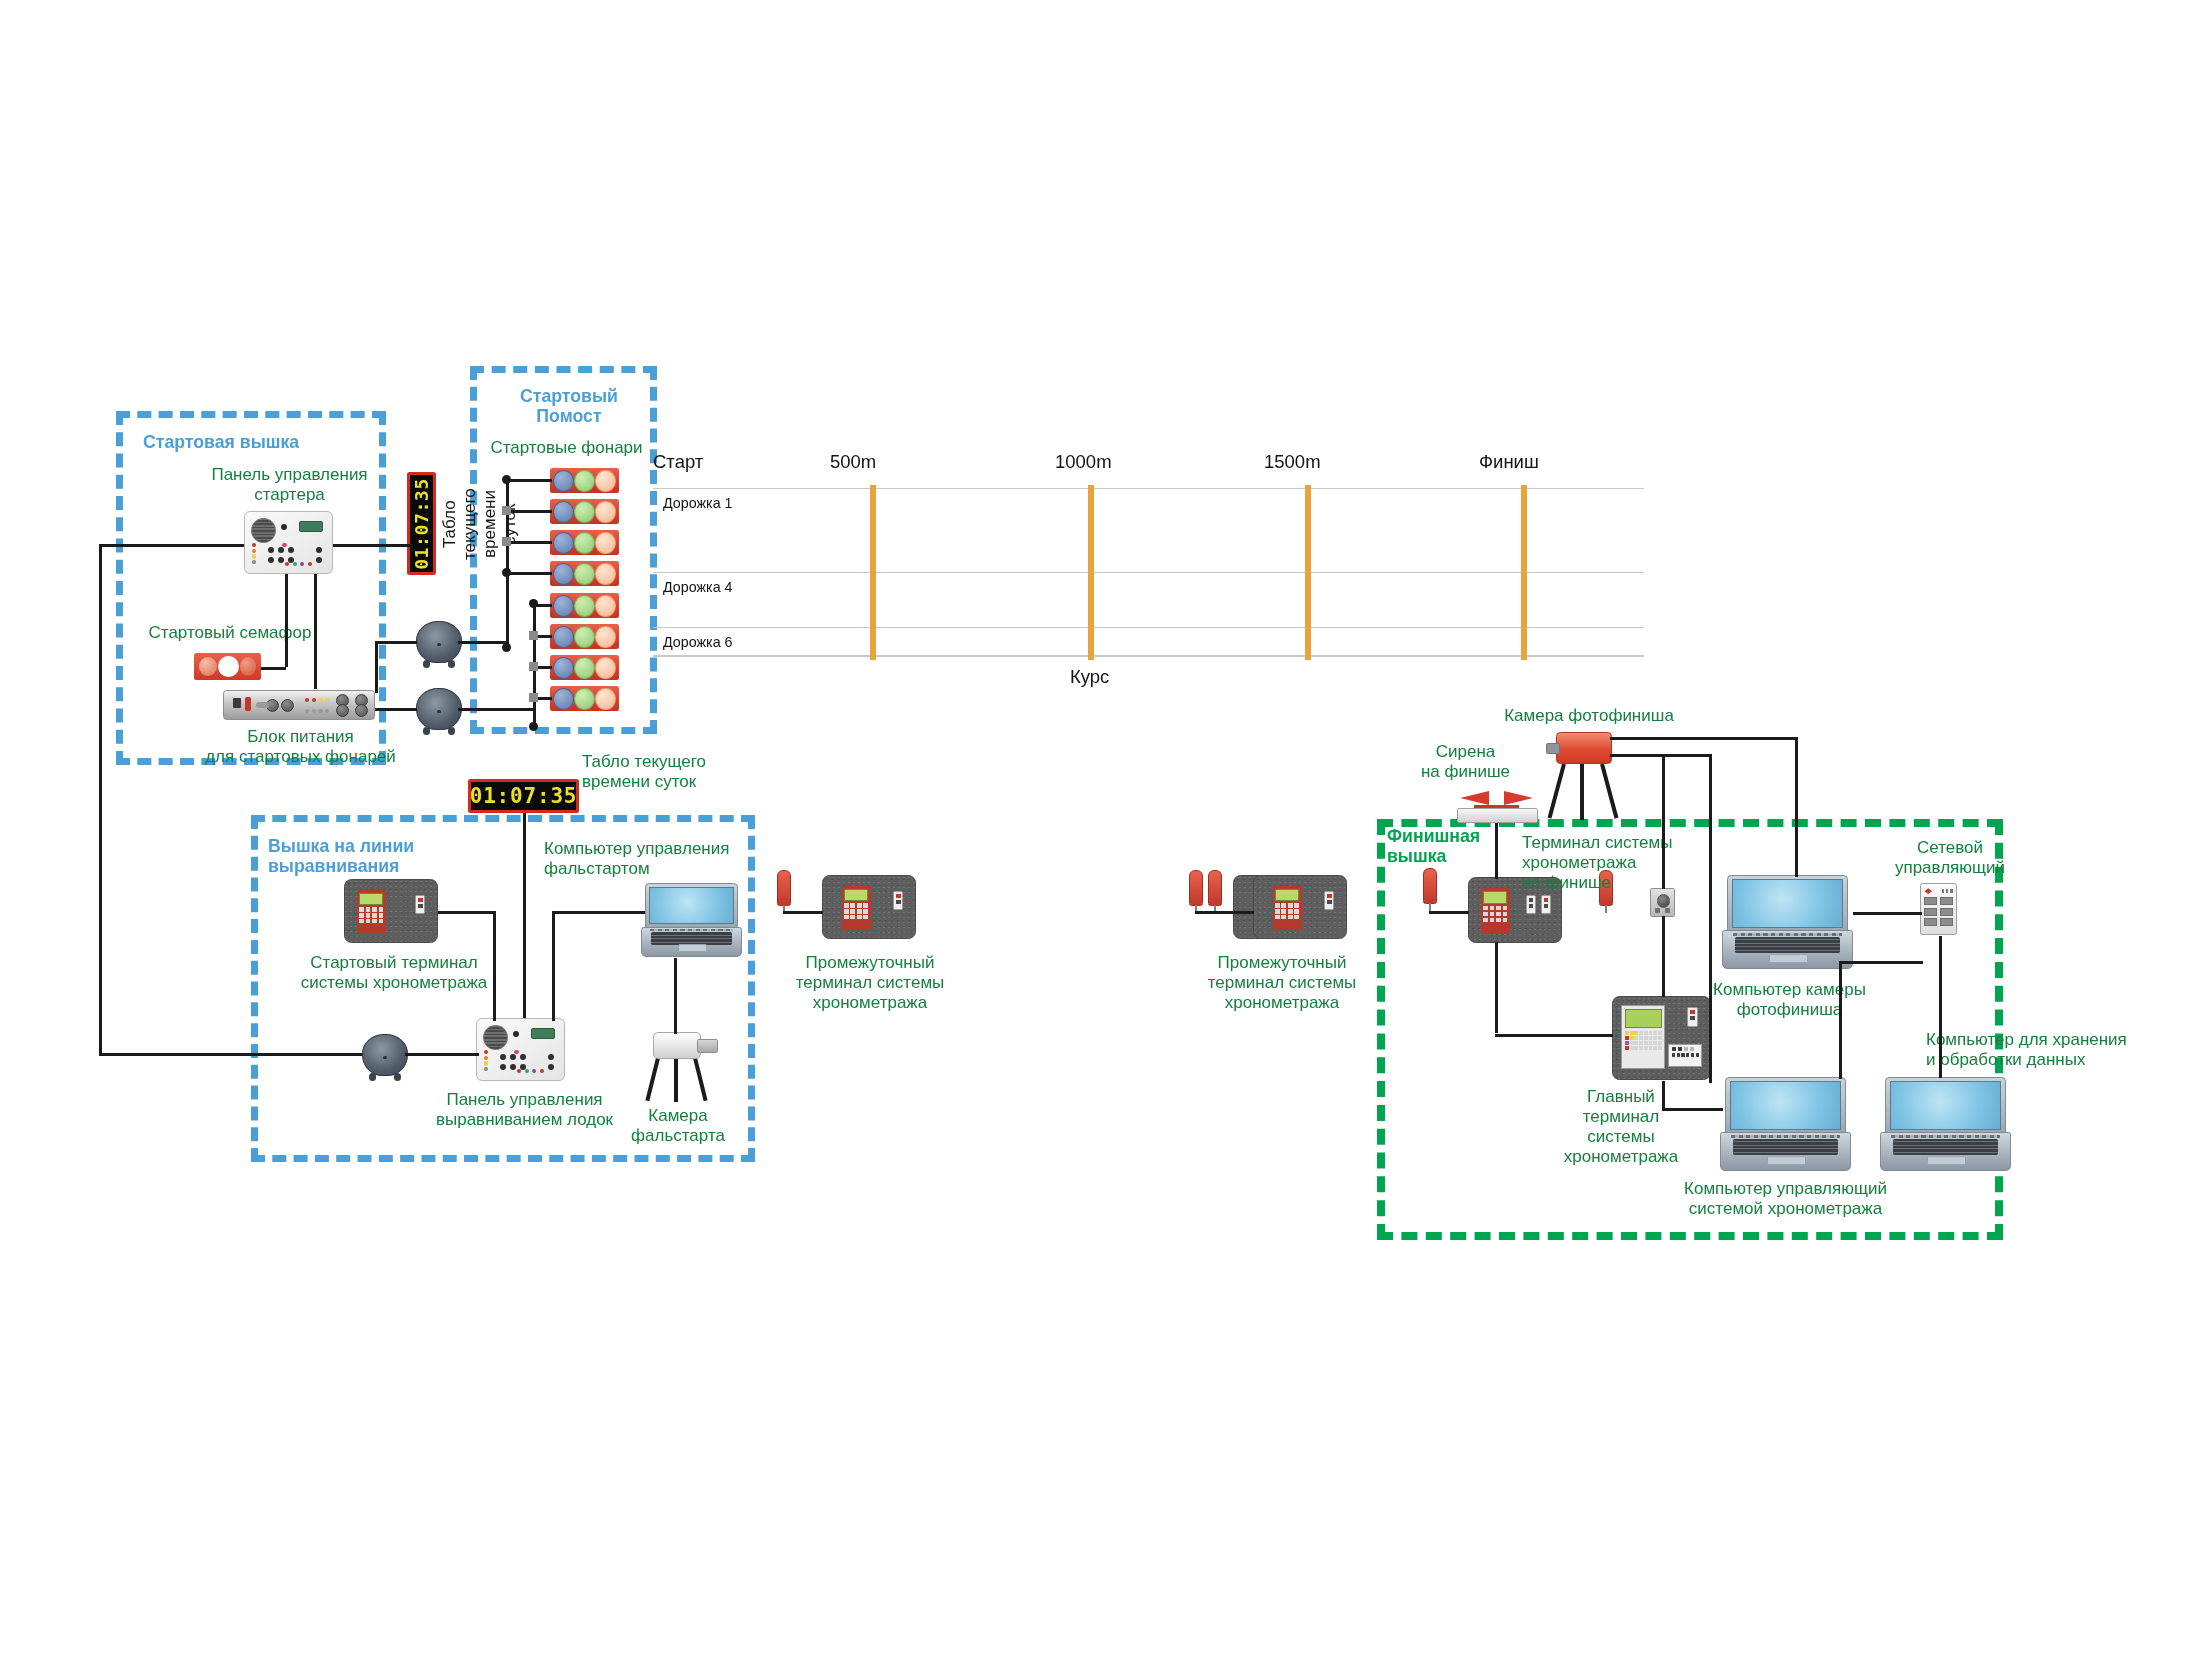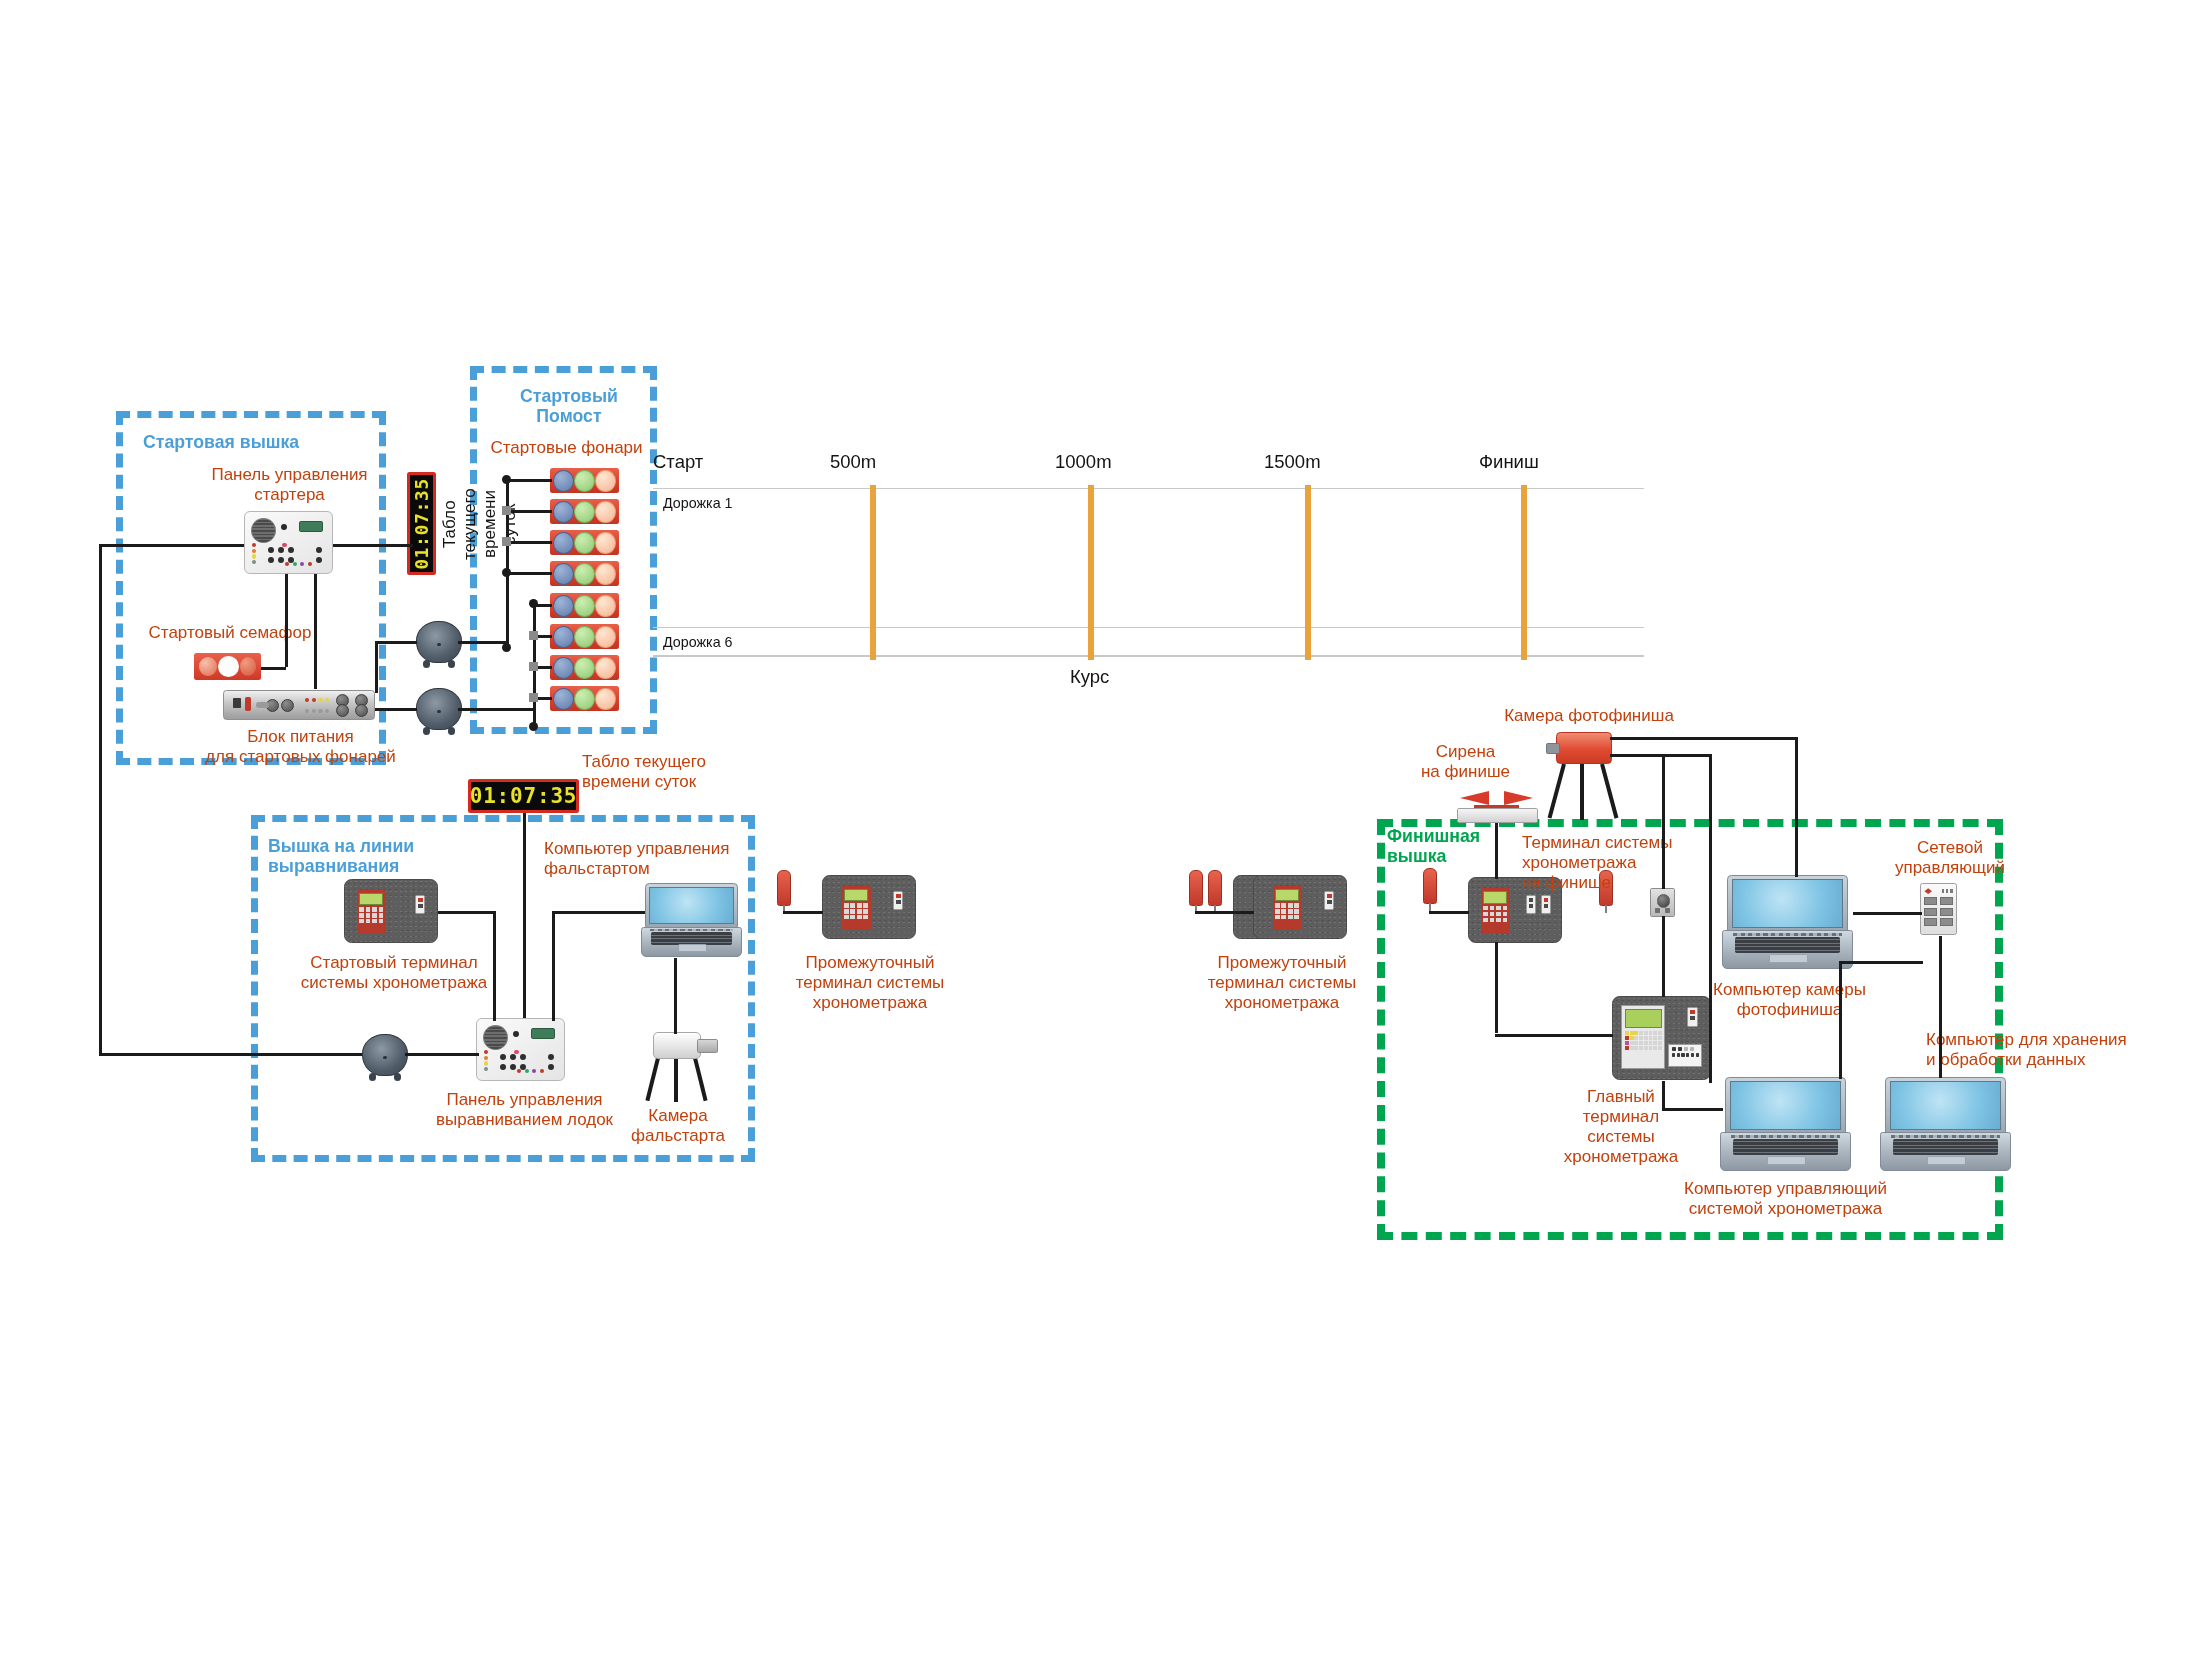--- a/index.html
+++ b/index.html
@@ -1,19 +1,19 @@
 <!DOCTYPE html>
 <html style="font-size:13.5px"><head>
 <meta charset="utf-8">
 <title>Timing System Diagram</title>
 <style>
   html,body{margin:0;padding:0;background:#ffffff;}
   body{font-family:"Liberation Sans",sans-serif;color:#1a1a1a;}
   #stage{position:relative;width:2205px;height:1656px;background:#fff;overflow:hidden;}
-  .lbl{position:absolute;font-size:17px;line-height:1.18;color:#c2410c;text-align:center;white-space:pre-line;}
+  .lbl{position:absolute;font-size:17px;line-height:1.18;color:#15803d;text-align:center;white-space:pre-line;}
   .zone-title{position:absolute;font-weight:bold;font-size:17.7px;line-height:1.15;white-space:pre-line;}
   .zone-title.blue{color:#4a9fd8;}
   .zone-title.green{color:#00a550;}
 
   
   .zone{position:absolute;box-sizing:border-box;background:transparent;}
   .zone.blue{border:7.6px dashed #4a9fd8;}
   .zone.green{border:8.4px dashed #00a550;}
 
   
@@ -179,20 +179,23 @@
   <div class="course" style="left:653px;top:451px;width:991px;height:228px;">
     <div class="hdr" style="left:0;top:0;">Старт</div>
     <div class="hdr" style="left:177px;top:0;">500m</div>
     <div class="hdr" style="left:395px;top:0;margin-left:7px;">1000m</div>
     <div class="hdr" style="left:611px;top:0;">1500m</div>
     <div class="hdr" style="left:826px;top:0;">Финиш</div>
 
     <div class="lane" style="top:37px;width:991px;height:28px;">
         <span>Дорожка 1</span>
       </div>
+    <div class="lane" style="top:121px;width:991px;height:28px;">
+        <span>Дорожка 4</span>
+      </div>
     <div class="lane" style="top:176px;width:991px;height:28px;">
         <span>Дорожка 6</span>
       </div>
     <div class="baseline" style="top:204px;width:991px;"></div>
 
     <div class="marker" style="left:217px;top:34px;height:175px;"></div>
     <div class="marker" style="left:435px;top:34px;height:175px;"></div>
     <div class="marker" style="left:652px;top:34px;height:175px;"></div>
     <div class="marker" style="left:868px;top:34px;height:175px;"></div>
 

